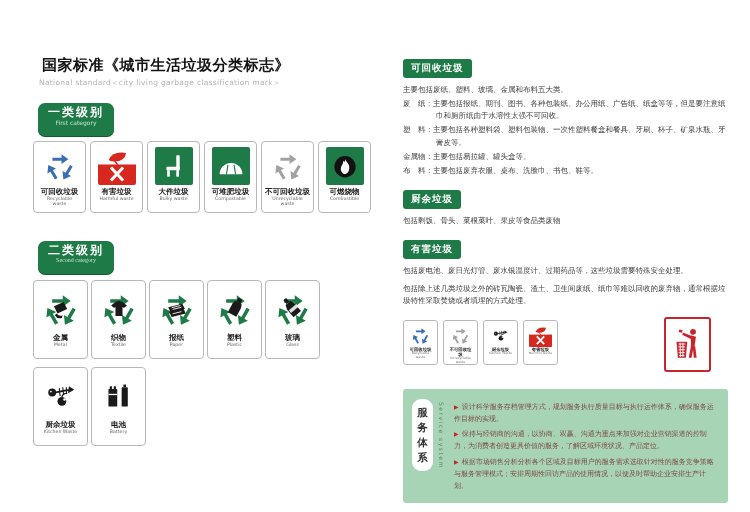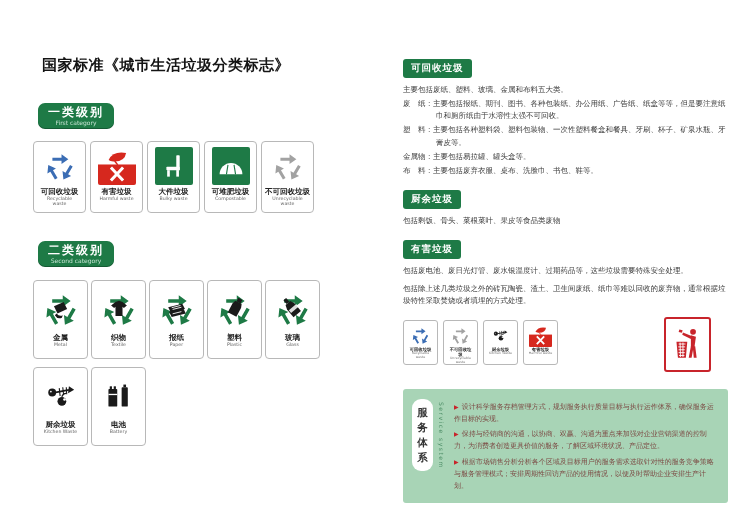--- a/index.html
+++ b/index.html
@@ -4,25 +4,25 @@
 <style>
   html,body{margin:0;padding:0;background:#e9e9e9;}
   .sheet{position:relative;width:750px;height:512px;background:#ffffff;margin:0 auto;
          font-family:"DejaVu Sans","Liberation Sans",sans-serif;overflow:hidden;}
 
   
   .page-title{position:absolute;left:42px;top:56px;font-size:15px;font-weight:bold;color:#141414;letter-spacing:0.5px;font-family:Liberation Mono, monospace;}
   .page-subtitle{position:absolute;left:39px;top:78px;font-size:7.5px;color:#b3b3b3;letter-spacing:0.3px;}
 
   .cat-badge{position:absolute;background:#1e7a46;color:#fff;border-radius:7px;
-             padding:3px 10px 2px;text-align:center;box-shadow:0 1px 0 #145a33;}
+             padding:3px 10px 10px;text-align:center;box-shadow:0 1px 0 #145a33;}
   .cat-badge .cb-zh{font-size:12px;font-weight:bold;letter-spacing:2px;line-height:1.1;}
   .cat-badge .cb-en{font-size:6px;color:#c4e2d1;line-height:1.2;}
   .badge-1{left:38px;top:103px;}
-  .badge-2{left:38px;top:241px;}
+  .badge-2{left:38px;top:241px;font-family:Liberation Serif, serif;}
 
   .card{position:absolute;background:#fff;border:1px solid #b8b8b8;border-radius:4px;text-align:center;box-sizing:border-box;}
   .card .icn{display:block;margin:5px auto 2px;border-radius:2px;}
   .card .zh{font-size:7.5px;font-weight:bold;color:#222;line-height:1.25;}
   .card .en{font-size:6px;color:#666;transform:scale(0.78);transform-origin:top center;line-height:1.1;}
   .r1{top:141px;width:53px;height:72px;}
   .r1 .icn{width:38px;height:38px;}
   .r2{top:280px;width:55px;height:79px;}
   .r2 .icn{width:44px;height:44px;margin-top:6px;}
   .r3{top:367px;width:55px;height:79px;}
@@ -158,20 +158,21 @@
     </g>
     <path d="M24 50 L43 50 M23 58 L42 58 M24 66 L41 66 M24 74 L41 74 M25 82 L40 82" stroke="#ffffff" stroke-width="2.5" fill="none"></path>
     <path d="M28 46 L29 86 M36 46 L36 86" stroke="#ffffff" stroke-width="2.5" fill="none"></path>
   </symbol>
 </defs>
 </svg>
 
 <div class="sheet">
 
   <div class="page-title">国家标准《城市生活垃圾分类标志》</div>
+  <div class="page-subtitle">National standard＜city living garbage classification mark＞</div>
 
   <div class="cat-badge badge-1">
     <div class="cb-zh">一类级别</div>
     <div class="cb-en">First category</div>
   </div>
 
   <div class="card r1" style="left:33px">
     <svg class="icn" viewBox="0 0 100 100">
         <use href="#sym-recycle" xlink:href="#sym-recycle" class="f-blue"></use>
       </svg>
@@ -198,20 +199,27 @@
       </svg>
     <div class="zh">可堆肥垃圾</div>
     <div class="en">Compostable</div>
   </div>
   <div class="card r1" style="left:261px">
     <svg class="icn" viewBox="0 0 100 100">
         <use href="#sym-recycle" xlink:href="#sym-recycle" class="f-gray"></use>
       </svg>
     <div class="zh">不可回收垃圾</div>
     <div class="en">Unrecyclable waste</div>
+  </div>
+  <div class="card r1" style="left:318px">
+    <svg class="icn" viewBox="0 0 100 100">
+        <use href="#sym-flame" xlink:href="#sym-flame"></use>
+      </svg>
+    <div class="zh">可燃烧物</div>
+    <div class="en">Combustible</div>
   </div>
 
   <div class="cat-badge badge-2">
     <div class="cb-zh">二类级别</div>
     <div class="cb-en">Second category</div>
   </div>
 
   <div class="card r2" style="left:33px">
     <svg class="icn" viewBox="0 0 100 100">
         <use href="#sym-recycle" xlink:href="#sym-recycle" class="f-green"></use>

